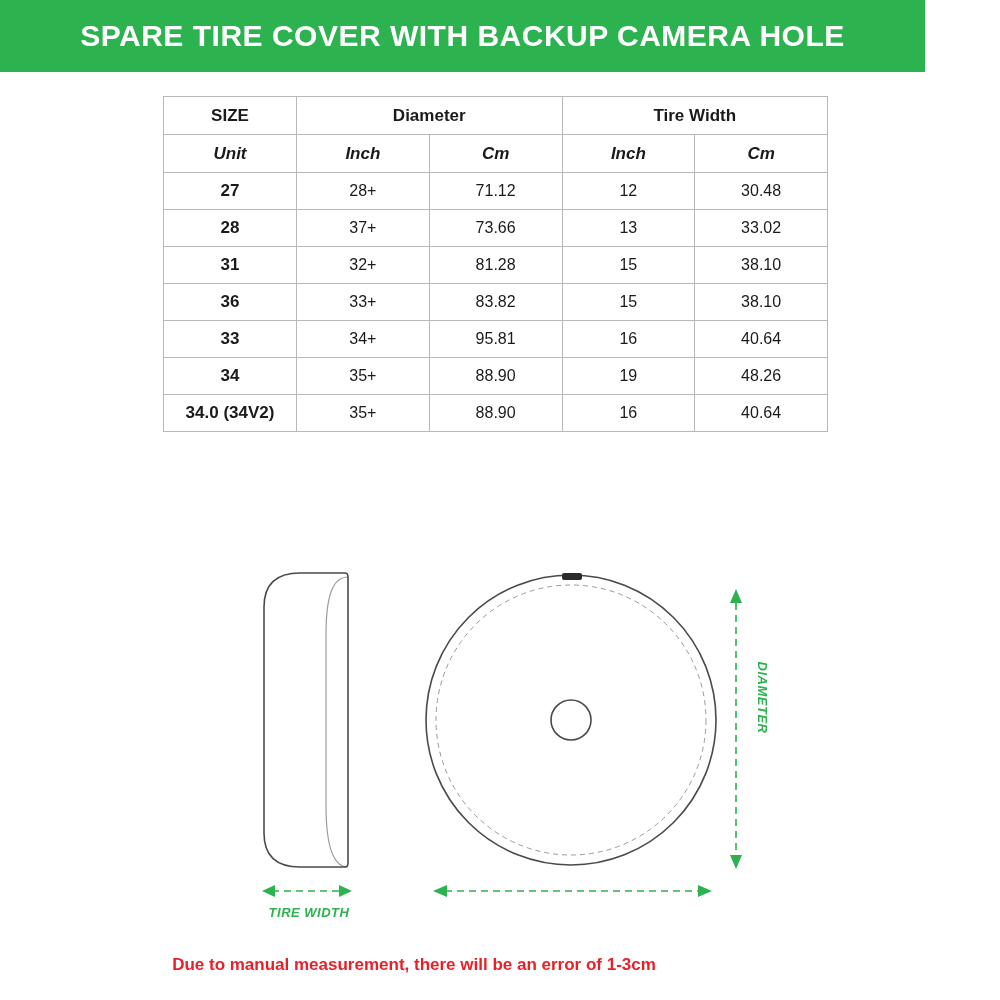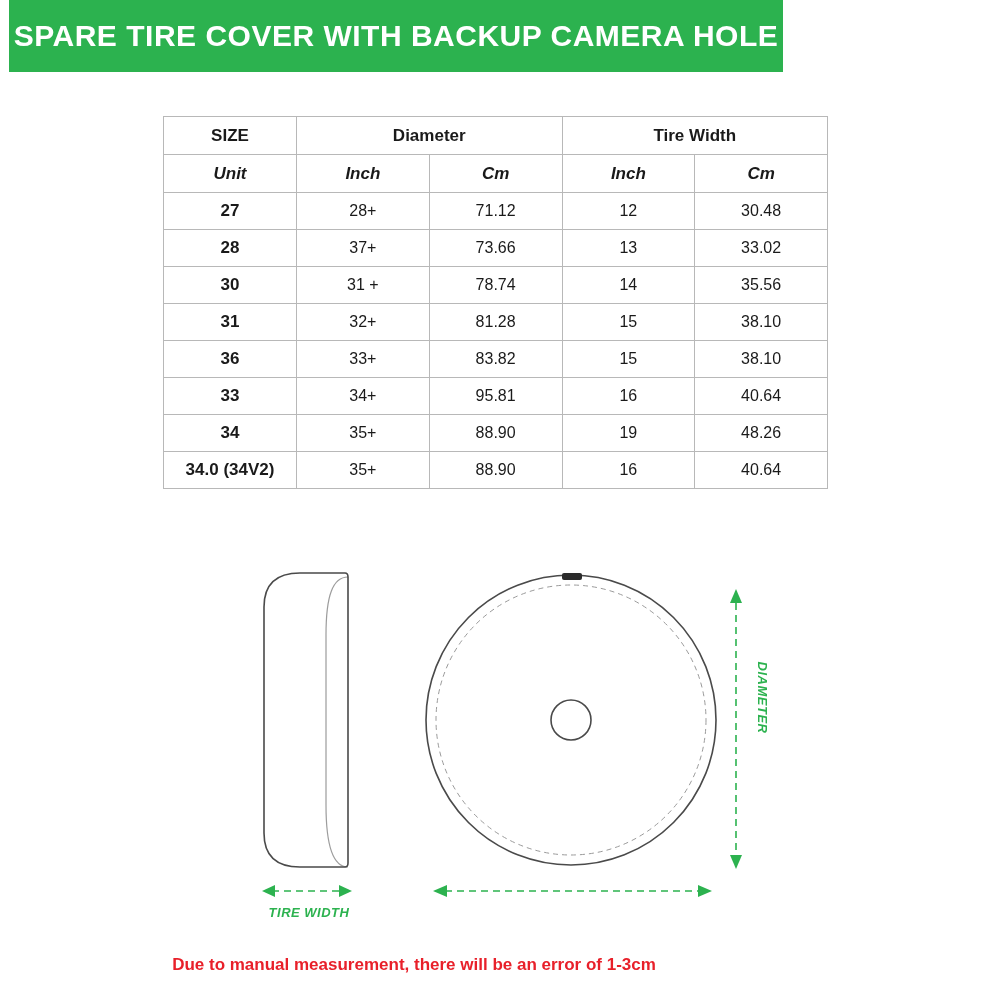--- a/index.html
+++ b/index.html
@@ -12,22 +12,22 @@
   #page {
     position: relative;
     width: 1000px; height: 1000px;
     overflow: hidden;
     background: #ffffff;
   }
 
   
   .header-bar {
     position: absolute;
-    left: 9px; top: 0;
-    width: 774px;
+    left: 0; top: 0;
+    width: 925px;
     height: 72px;
     background: #2cb24f;
     display: flex;
     align-items: center;
     justify-content: center;
   }
   .header-title {
     color: #ffffff;
     font-size: 30px;
     font-weight: bold;
@@ -40,21 +40,20 @@
   .table-wrap {
     position: absolute;
     left: 163px;
     top: 96px;
     width: 665px;
   }
   table.size-table {
     border-collapse: collapse;
     width: 665px;
     table-layout: fixed;
-    margin-top: 20px;
   }
   table.size-table td, table.size-table th {
     border: 1px solid #b8b8b8;
     text-align: center;
     color: #1a1a1a;
     font-size: 16px;
     padding: 0;
     height: 37px;
     vertical-align: middle;
     background: #ffffff;
@@ -157,27 +156,20 @@
           <td class="c-tcm">30.48</td>
         </tr>
         <tr>
           <td class="c-size size-col">28</td>
           <td class="c-din">37+</td>
           <td class="c-dcm">73.66</td>
           <td class="c-tin">13</td>
           <td class="c-tcm">33.02</td>
         </tr>
         <tr>
-          <td class="c-size size-col">30</td>
-          <td class="c-din">31 +</td>
-          <td class="c-dcm">78.74</td>
-          <td class="c-tin">14</td>
-          <td class="c-tcm">35.56</td>
-        </tr>
-        <tr>
           <td class="c-size size-col">31</td>
           <td class="c-din">32+</td>
           <td class="c-dcm">81.28</td>
           <td class="c-tin">15</td>
           <td class="c-tcm">38.10</td>
         </tr>
         <tr>
           <td class="c-size size-col">36</td>
           <td class="c-din">33+</td>
           <td class="c-dcm">83.82</td>

